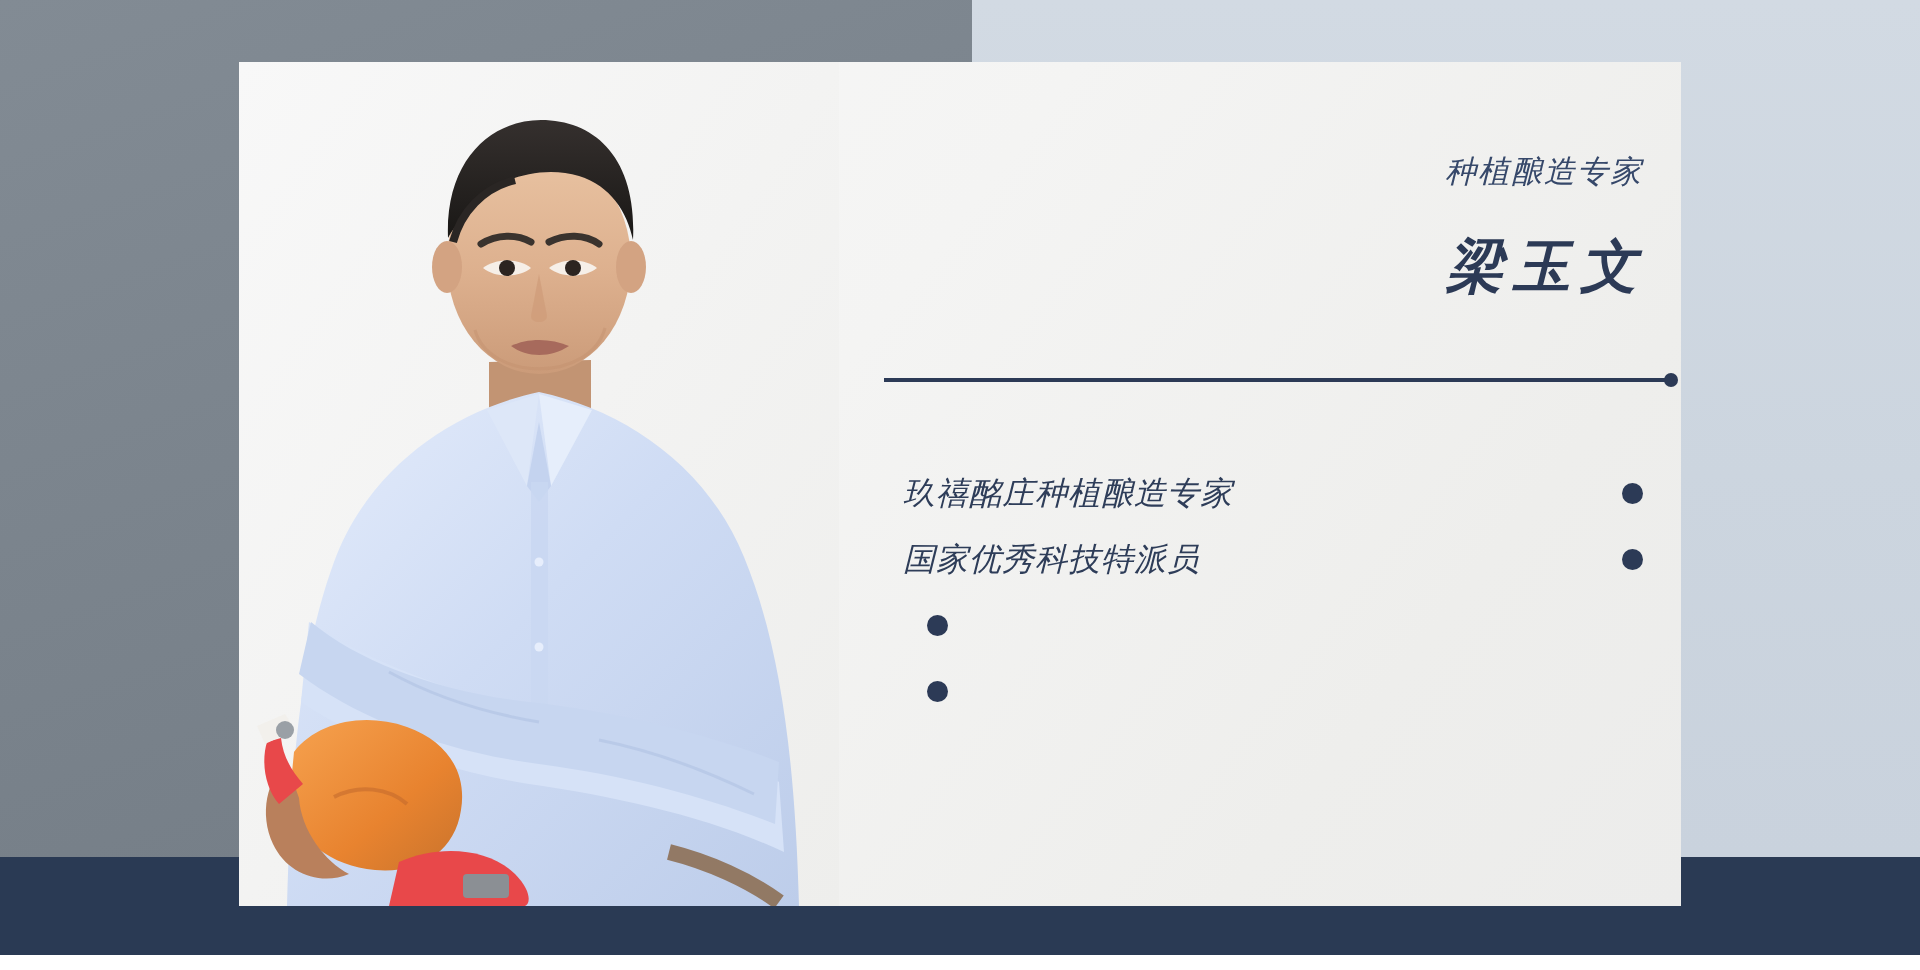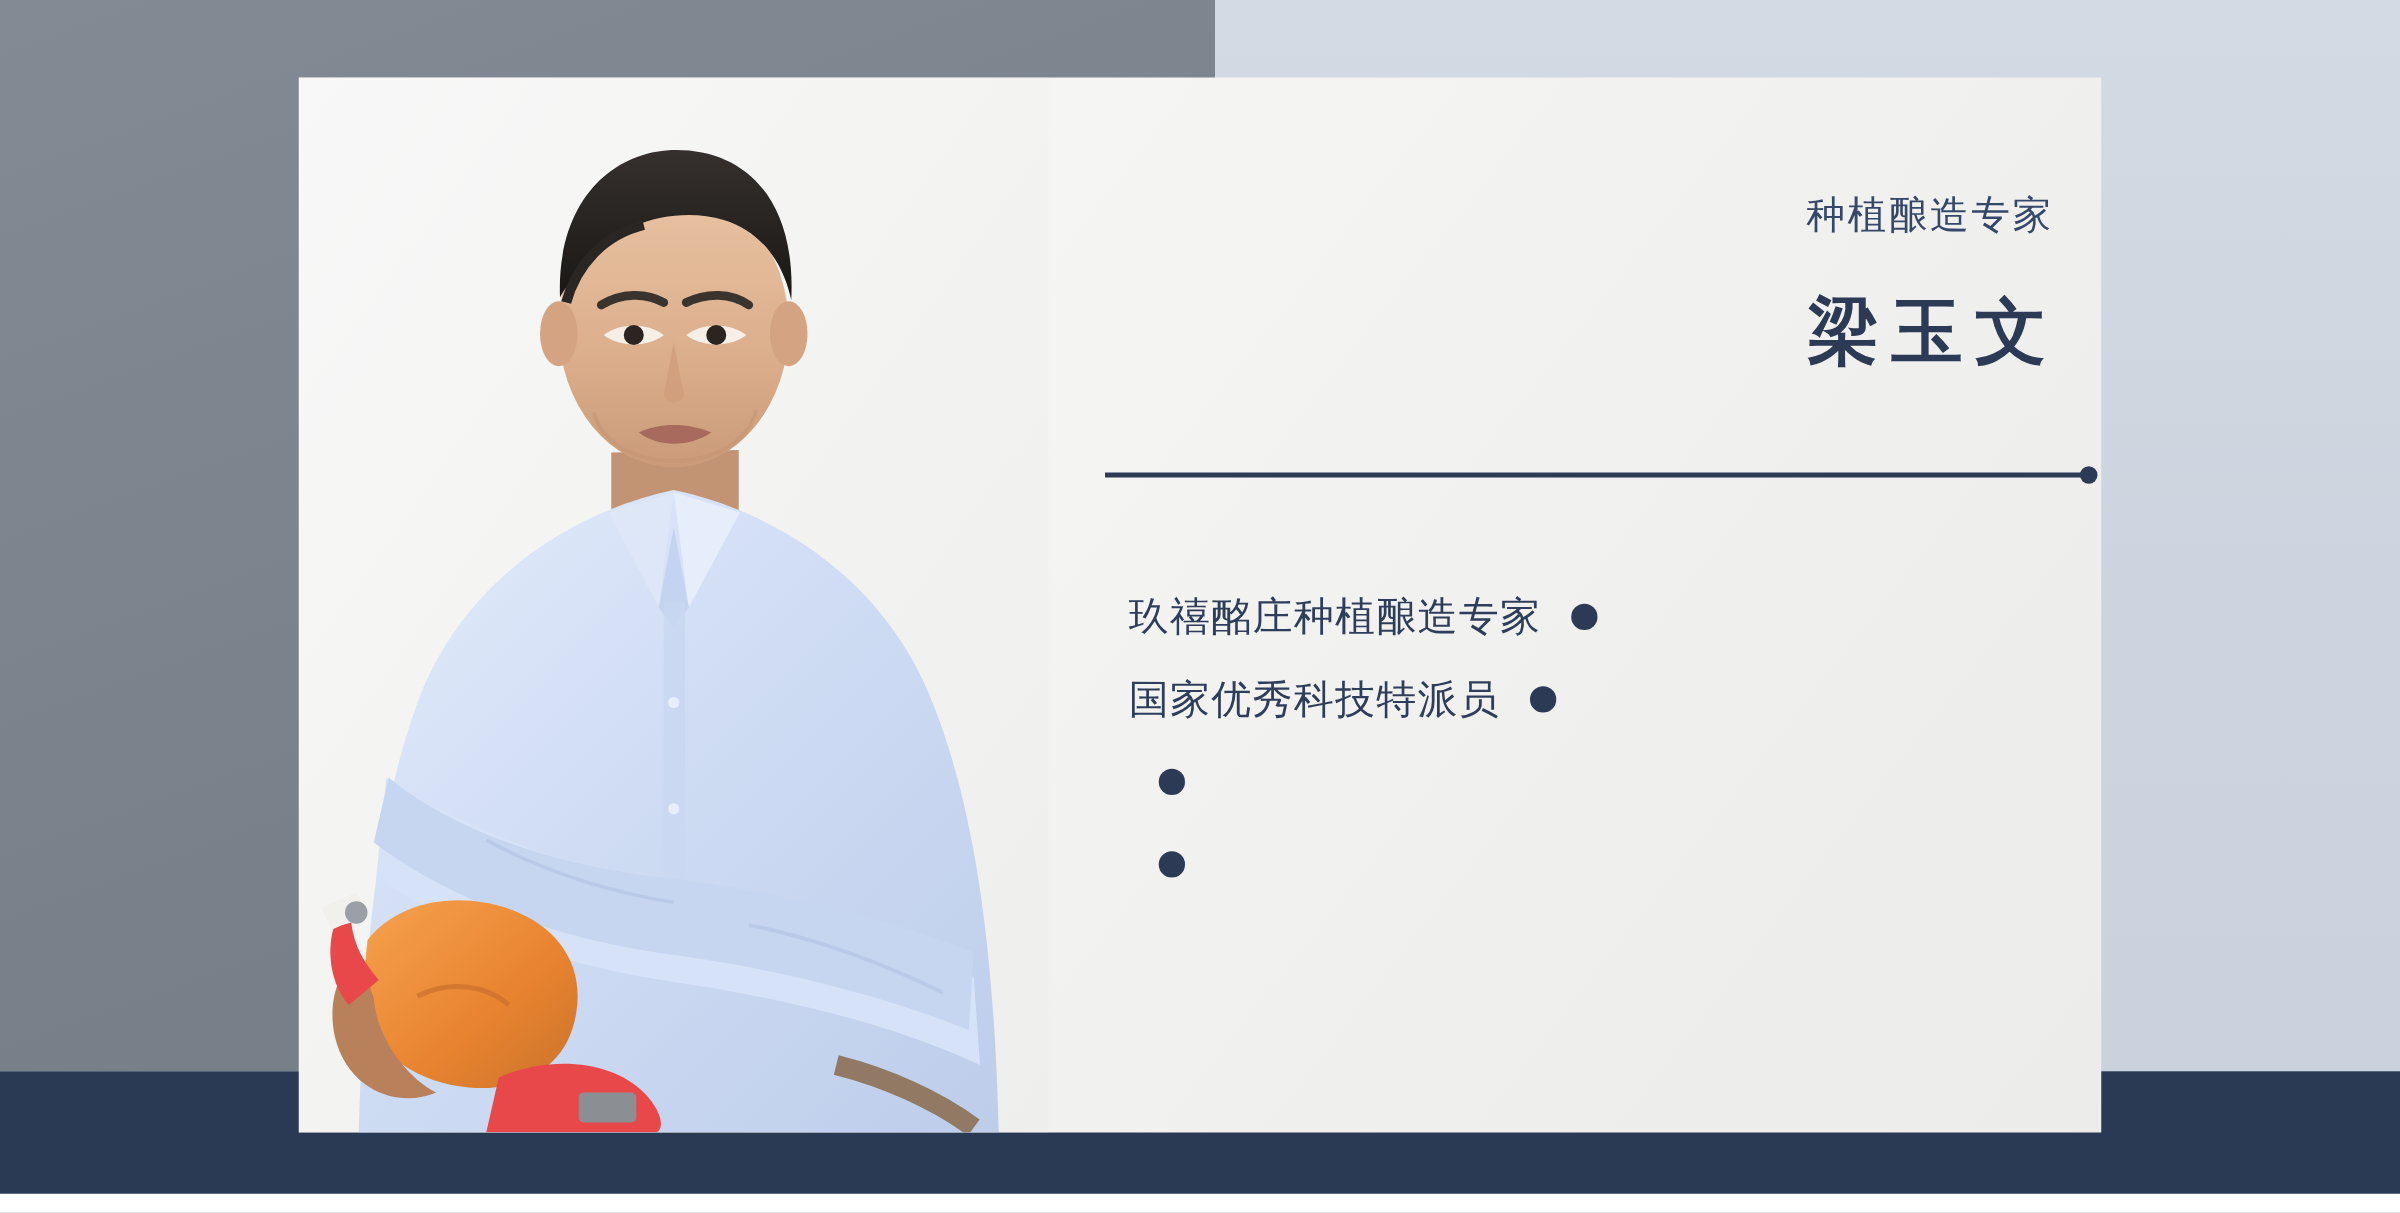--- a/index.html
+++ b/index.html
@@ -80,20 +80,21 @@
 
   .portrait-svg { display: block; width: 600px; height: 844px; }
 
   
   .text-col {
     position: absolute;
     left: 640px;
     top: 0;
     width: 802px;
     height: 724px;
+    font-style: italic;
   }
 
   .role-label {
     position: absolute;
     right: 38px;
     top: 94px;
     font-size: 31px;
     line-height: 1;
     letter-spacing: 2px;
     color: #36486a;
@@ -139,21 +140,21 @@
     top: 398px;
     width: 740px;
     margin: 0;
     padding: 0;
     list-style: none;
   }
 
   .cred-item {
     display: flex;
     align-items: center;
-    justify-content: flex-start;
+    justify-content: space-between;
     height: 66px;
   }
 
   .cred-text {
     font-size: 32px;
     line-height: 1;
     letter-spacing: 1px;
     color: #2e3d59;
     white-space: nowrap;
   }

